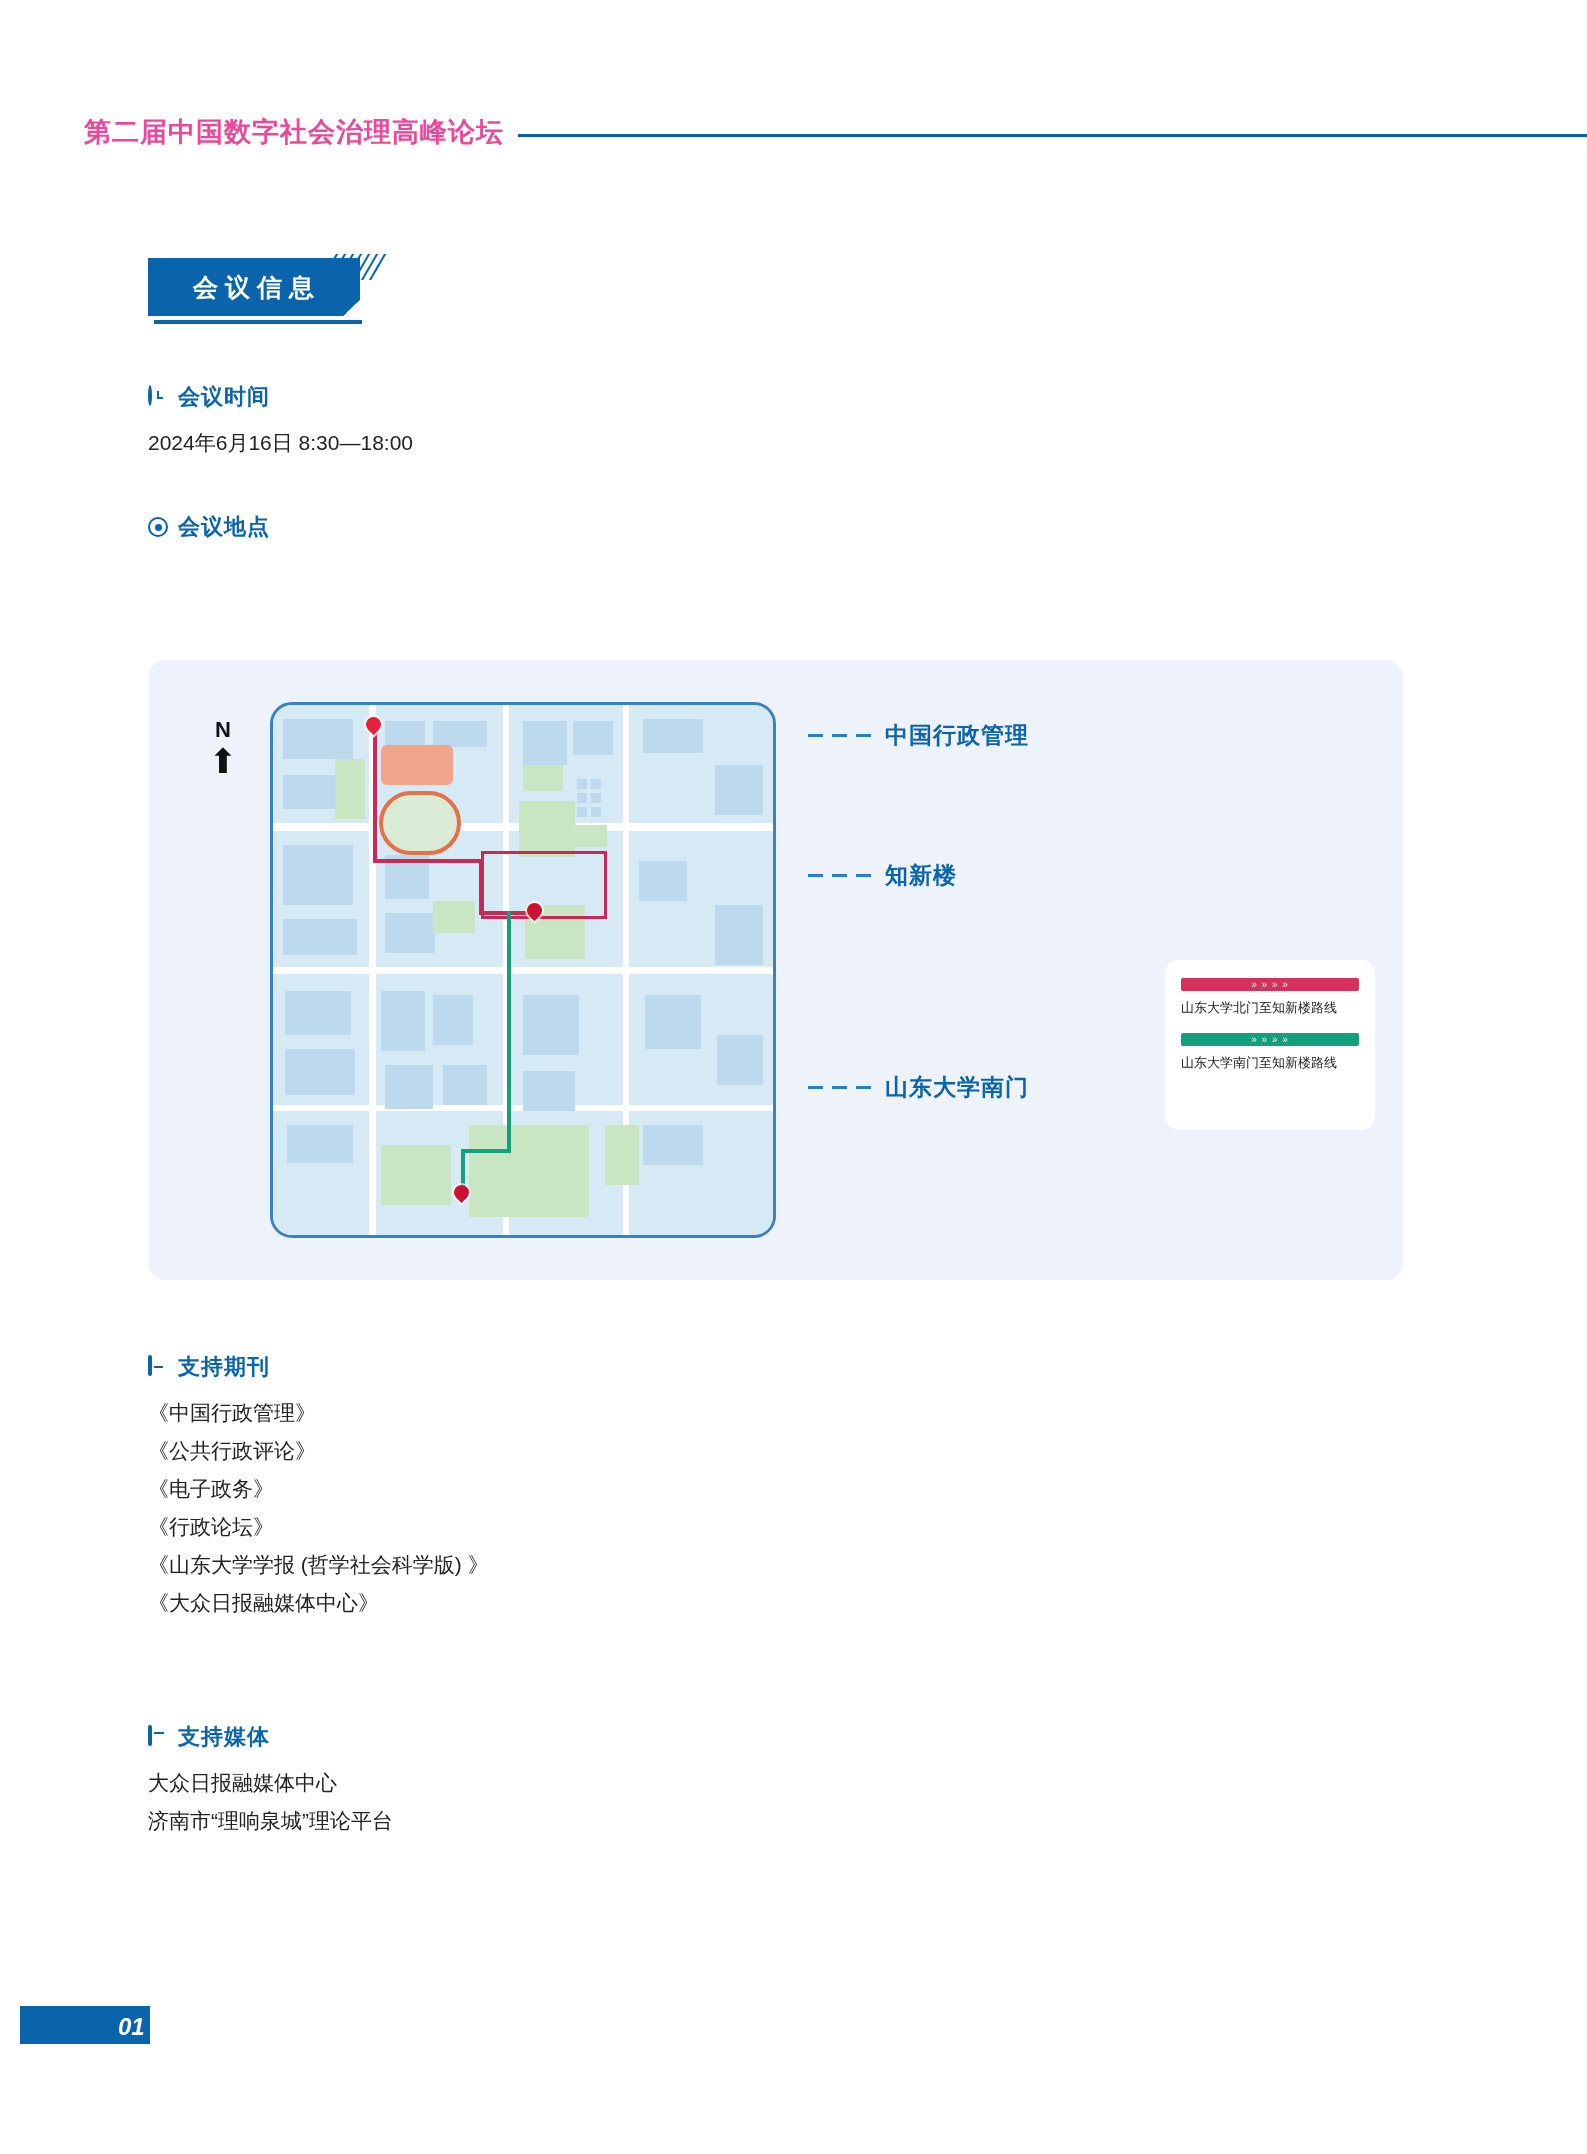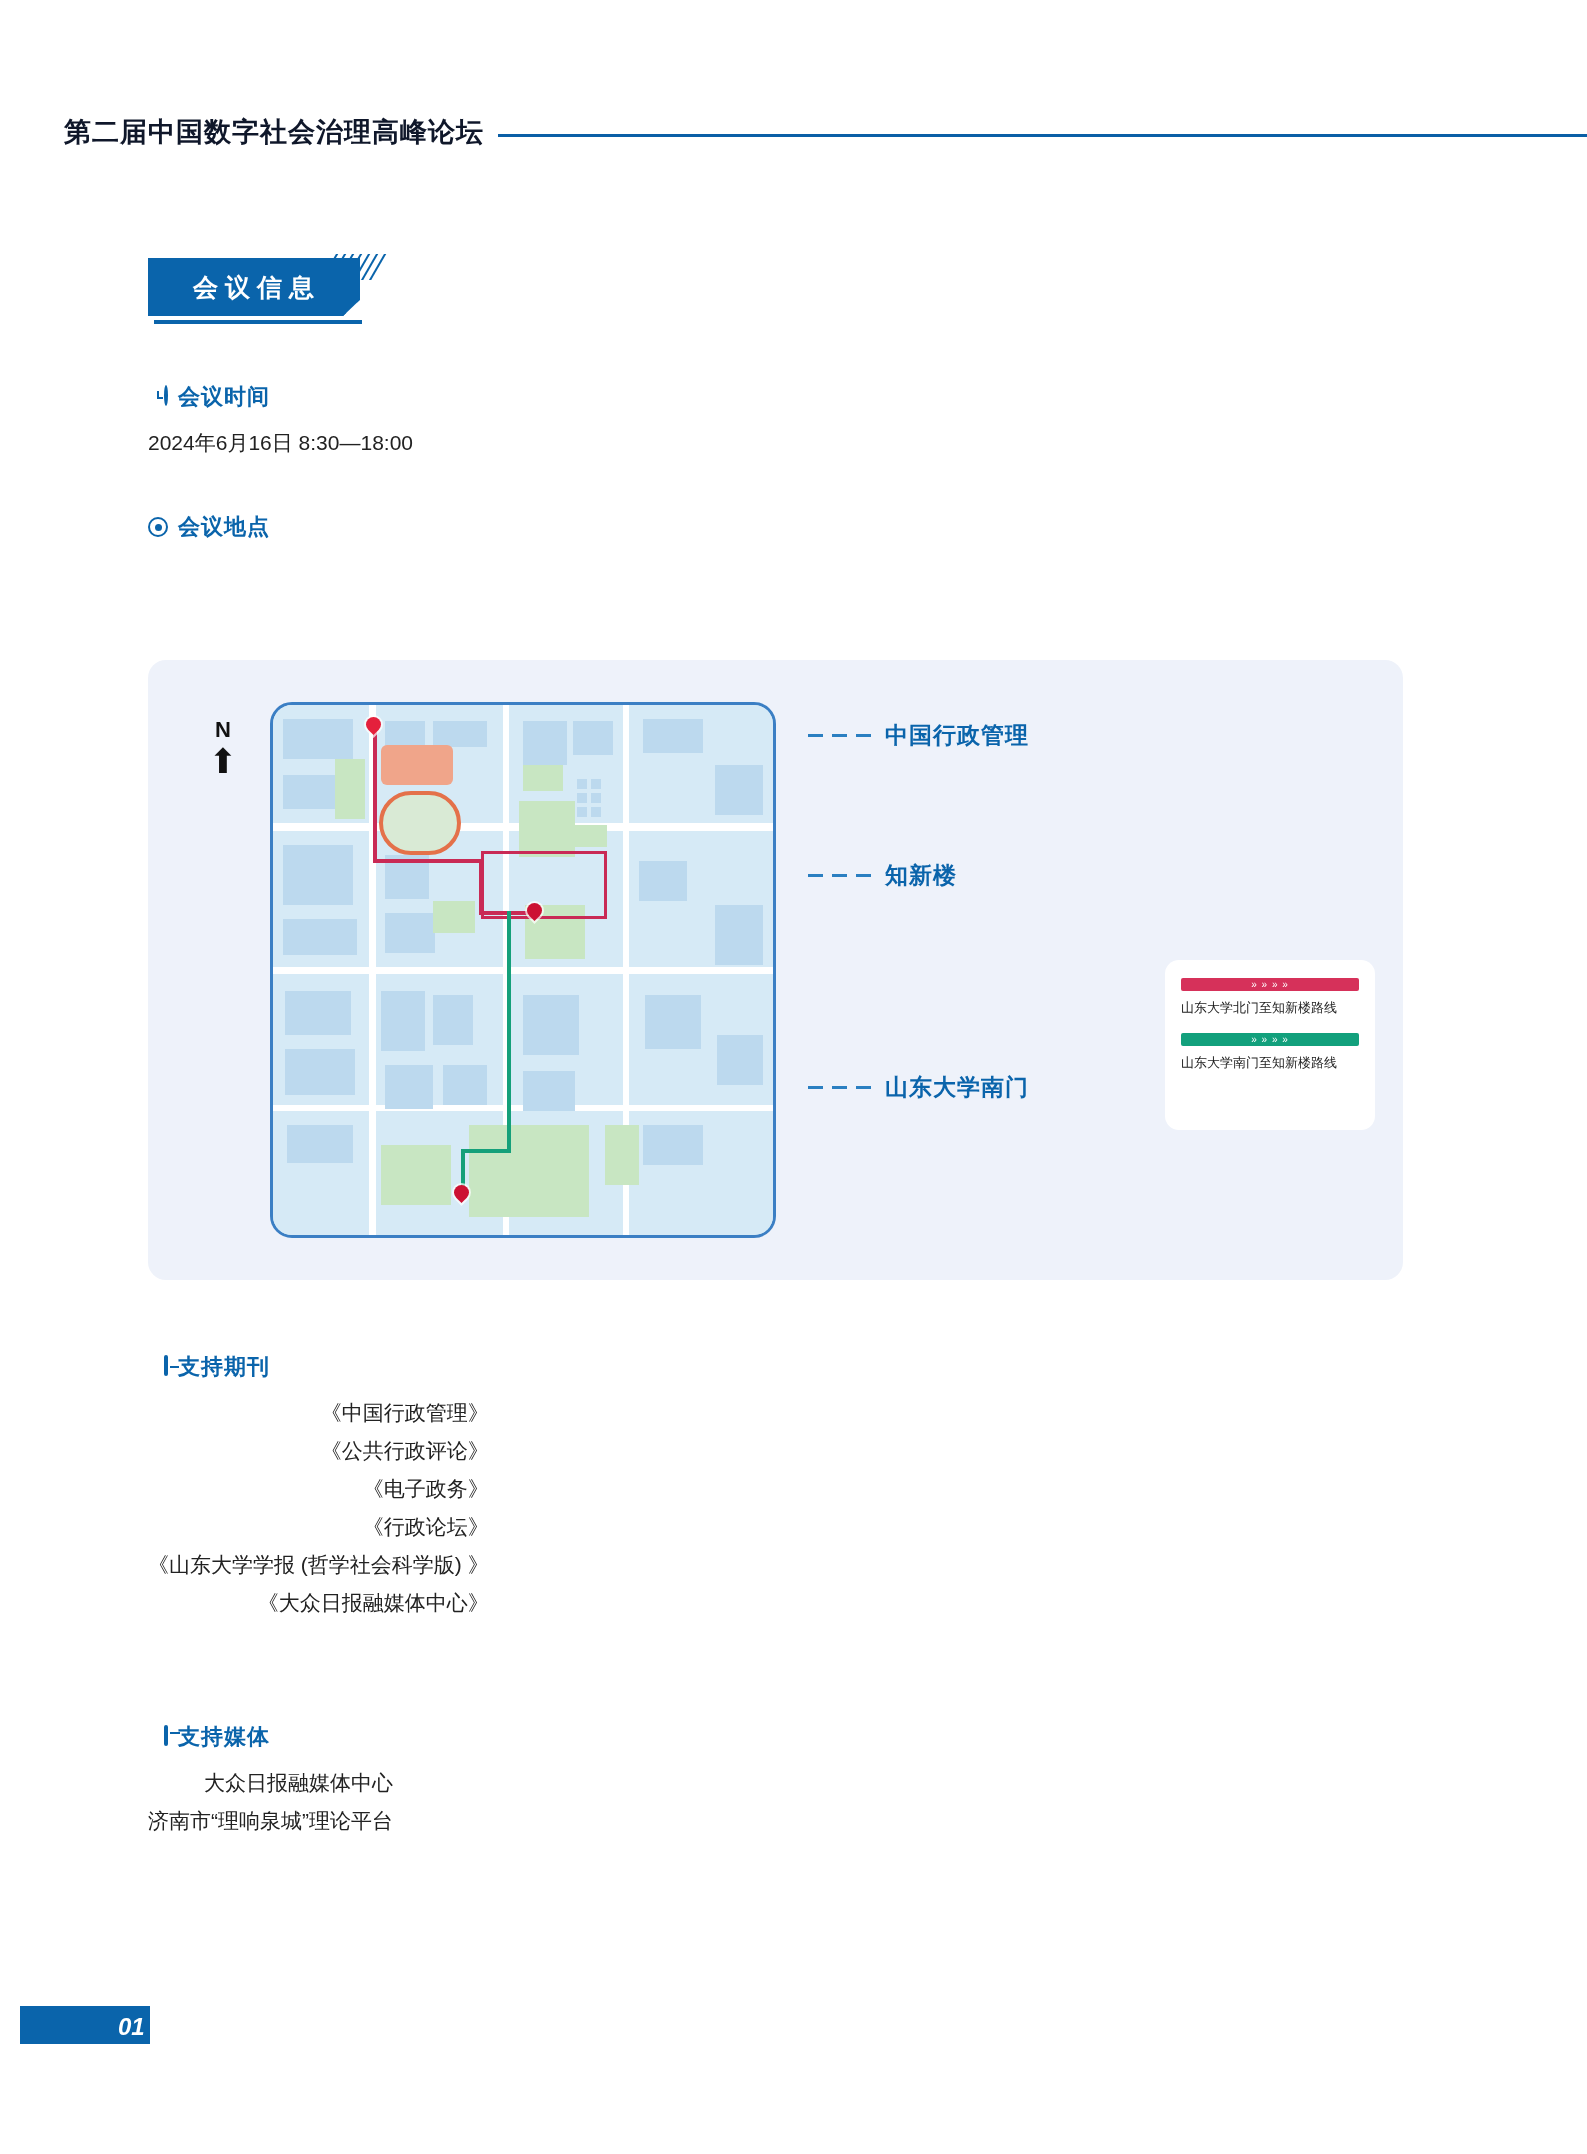--- a/index.html
+++ b/index.html
@@ -20,24 +20,24 @@
   .header {
     position: absolute;
     left: 0;
     top: 112px;
     width: 1587px;
     height: 40px;
     display: flex;
     align-items: center;
   }
   .header-title {
-    margin-left: 64px;
+    margin-left: 84px;
     font-size: 27px;
     font-weight: bold;
-    color: #0f172a;
+    color: #ec4899;
     letter-spacing: 1px;
     white-space: nowrap;
   }
   .header-rule {
     flex: 1;
     height: 3px;
     background: #0a5fa6;
     margin-left: 14px;
     margin-right: 0px;
     margin-top: 6px;
@@ -94,21 +94,20 @@
     top: 62px;
     width: 208px;
     height: 4px;
     background: #0a64ab;
   }
 
   
   .info-item {
     position: absolute;
     left: 148px;
-    text-align: right;
   }
   .info-head {
     display: flex;
     align-items: center;
     gap: 10px;
   }
   .info-icon {
     width: 20px;
     height: 20px;
     display: inline-block;

